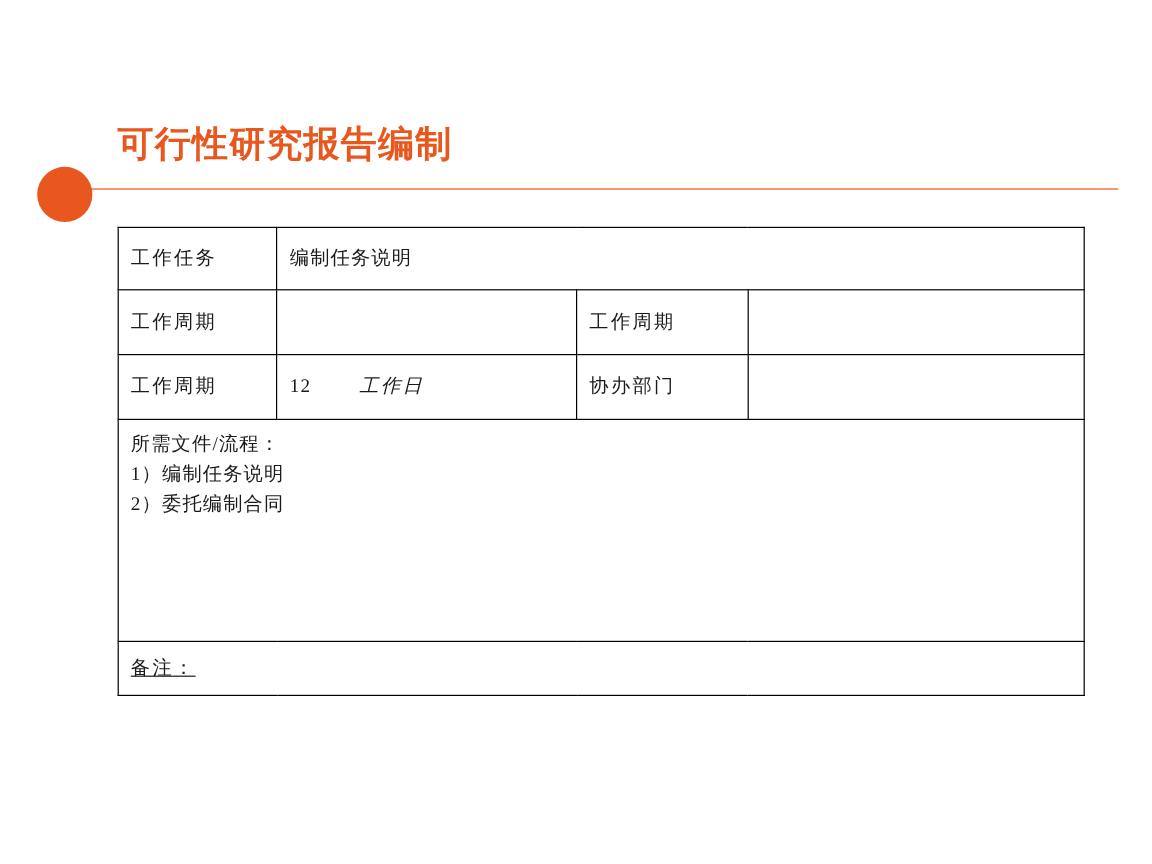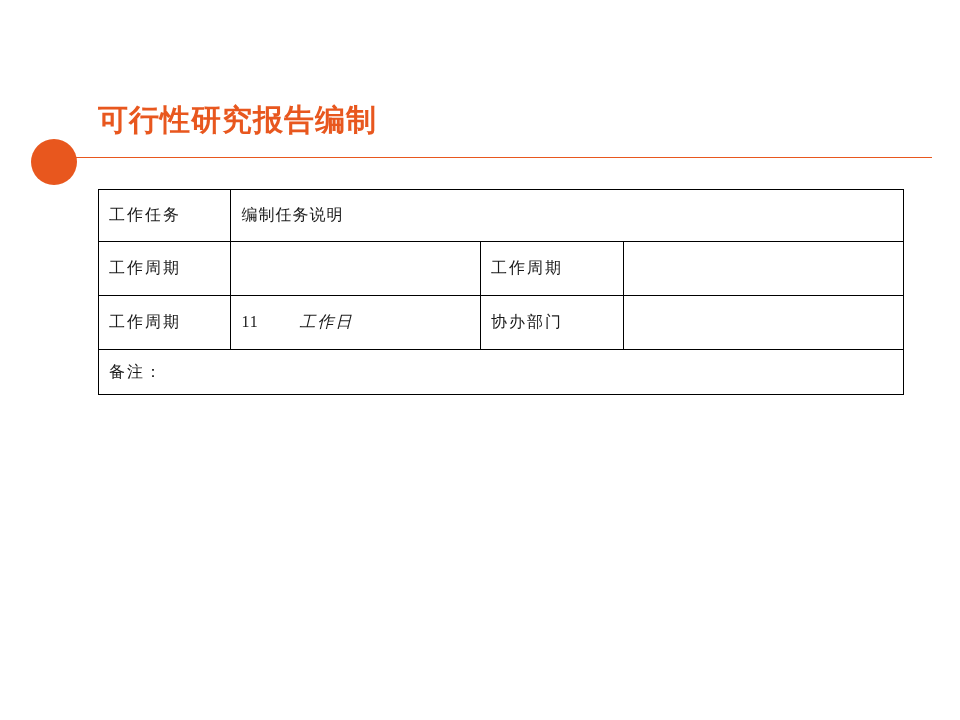--- a/index.html
+++ b/index.html
@@ -97,20 +97,21 @@
     height: 175px;
     vertical-align: top !important;
     padding-top: 9px !important;
     line-height: 1.55;
   }
   .docs-cell .line { letter-spacing: 1px; }
 
   .remark-cell {
     height: 44px;
     letter-spacing: 2px;
+    text-decoration: underline;
   }
 </style>
 </head>
 <body>
 
 <div class="title-wrap">
   <div class="slide-title">可行性研究报告编制</div>
   <div class="title-rule"></div>
 </div>
 <div class="title-dot"></div>
@@ -130,24 +131,31 @@
       </tr>
       <tr class="row-h2">
         <td class="cell-label">工作周期</td>
         <td class="cell-value"></td>
         <td class="cell-label">工作周期</td>
         <td class="cell-value"></td>
       </tr>
       <tr class="row-h2">
         <td class="cell-label">工作周期</td>
         <td class="cell-value">
-          <span class="dur-num">11</span><span class="dur-unit">工作日</span>
+          <span class="dur-num">12</span><span class="dur-unit">工作日</span>
         </td>
         <td class="cell-label">协办部门</td>
         <td class="cell-value"></td>
+      </tr>
+      <tr>
+        <td class="docs-cell" colspan="4">
+          <div class="line">所需文件/流程：</div>
+          <div class="line">1）编制任务说明</div>
+          <div class="line">2）委托编制合同</div>
+        </td>
       </tr>
       <tr>
         <td class="remark-cell" colspan="4">
           <span>备注：</span><span></span>
         </td>
       </tr>
     </tbody>
   </table>
 </div>
 

